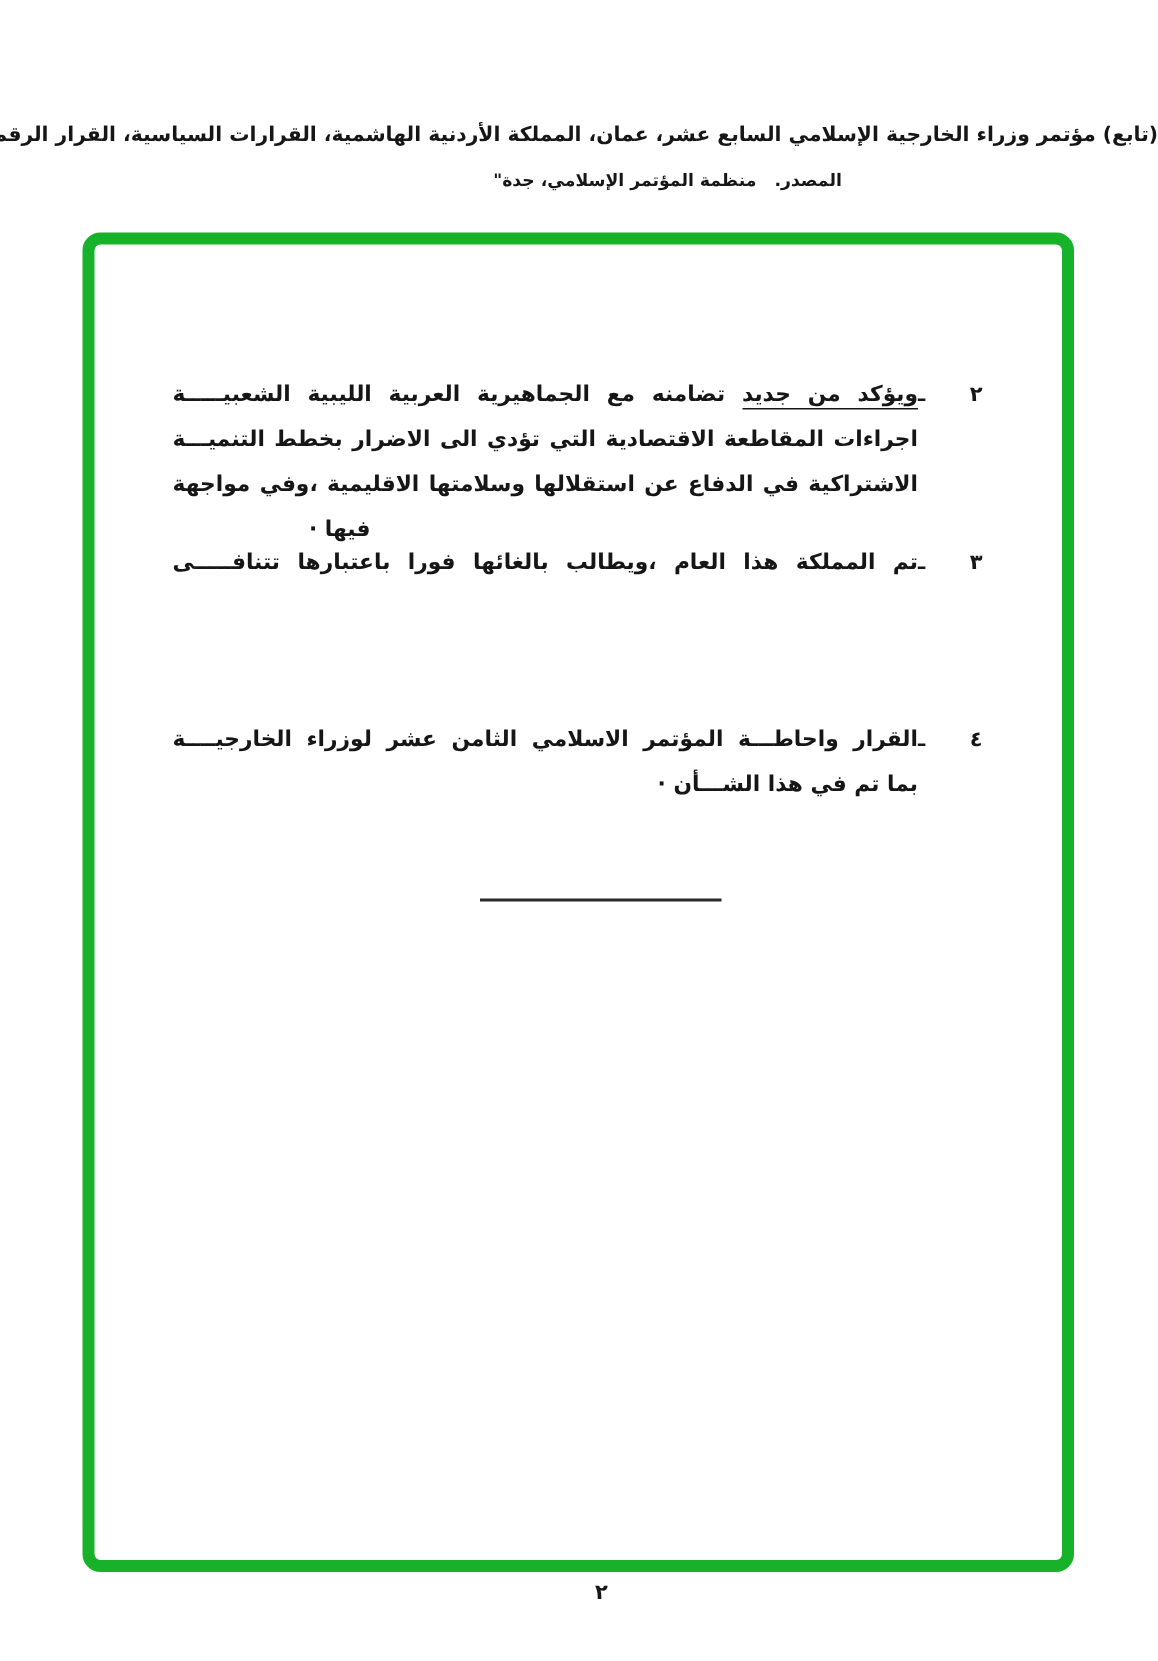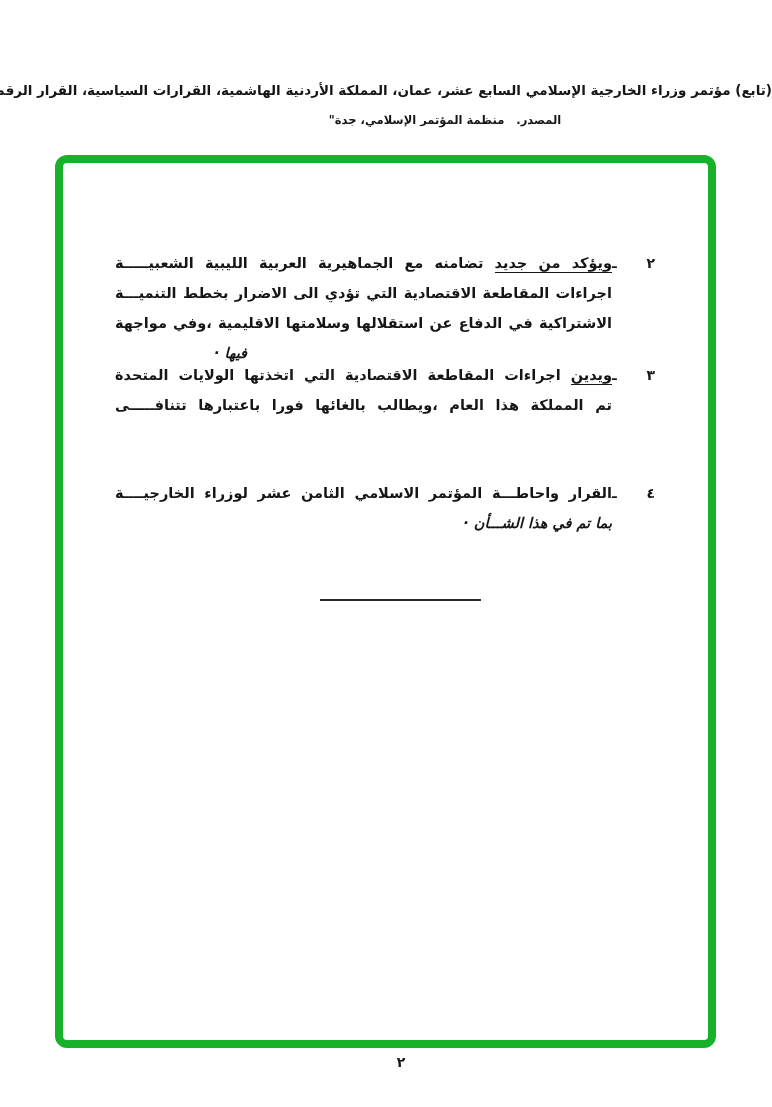--- a/index.html
+++ b/index.html
@@ -48,21 +48,21 @@
     direction:ltr;
   }
   .numcell .n { font-size:14px; }
   .numcell .d { font-size:14px; }
   .body { width:497px; direction:rtl; }
   .l {
     height:30px; line-height:30px;
     text-align:justify; text-align-last:justify;
     direction:rtl;
   }
-  .l-last { text-align:center; text-align-last:right;font-style:italic; }
+  .l-last { text-align:center; text-align-last:right; }
   .indent-far { padding-left:0; padding-right:365px; } 
   .u { border-bottom:1.6px solid #161616; padding-bottom:1px; }
   
   .divider {
     position:absolute; left:320px; top:599px;
     width:161px; height:2px; background:#2a2a2a;
   }
   .pagenum {
     position:absolute; top:1054px; left:0; right:0;
     padding-left:30px; text-align:center;
@@ -91,21 +91,20 @@
         <div class="l l-last indent-far">فيها ·</div>
       </div>
     </div>
 
     <div class="item item-1">
       <div class="numcell">
         <span class="d">ـ</span>
         <span class="n">٣</span>
       </div>
       <div class="body">
-        <div class="l"><span class="u">ويدين</span> <span>اجراءات المقاطعة الاقتصادية التي اتخذتها الولايات المتحدة</span></div>
         <div class="l">تم المملكة هذا العام ،ويطالب بالغائها فورا باعتبارها تتنافـــــى</div>
       </div>
     </div>
 
     <div class="item item-2">
       <div class="numcell">
         <span class="d">ـ</span>
         <span class="n">٤</span>
       </div>
       <div class="body">

